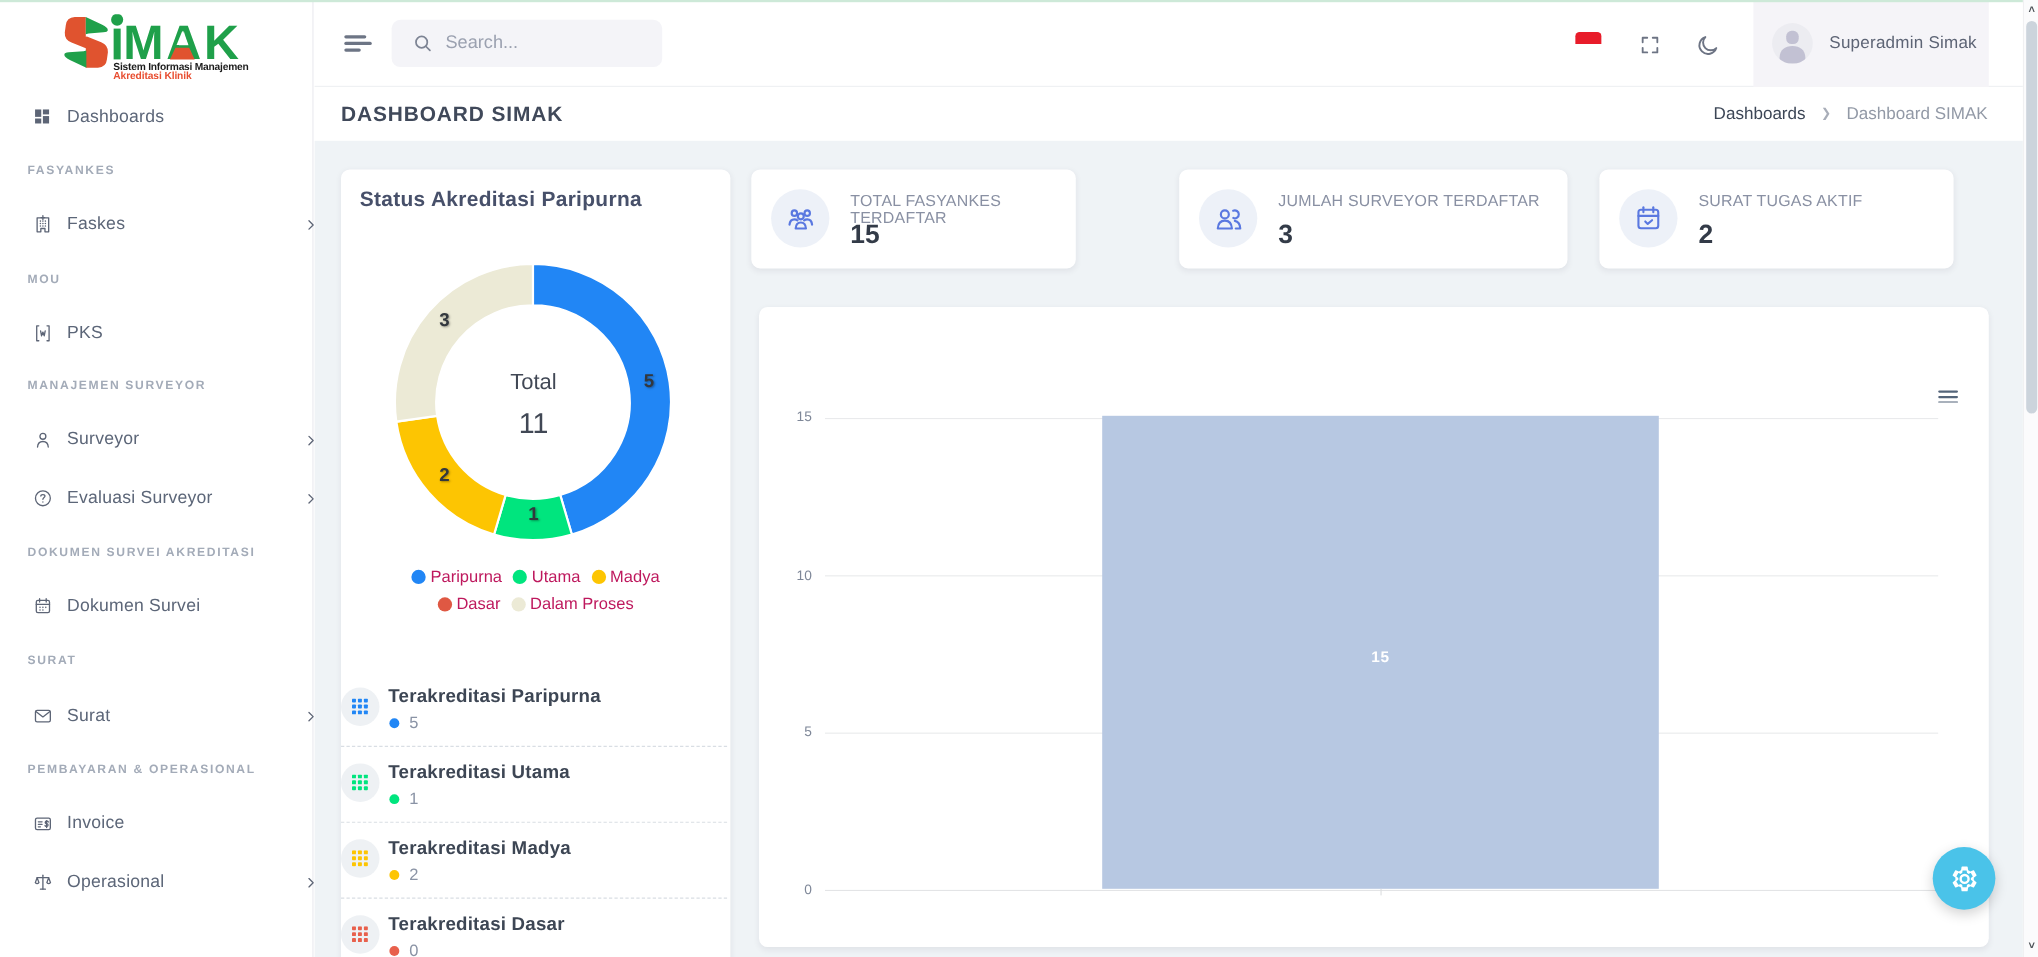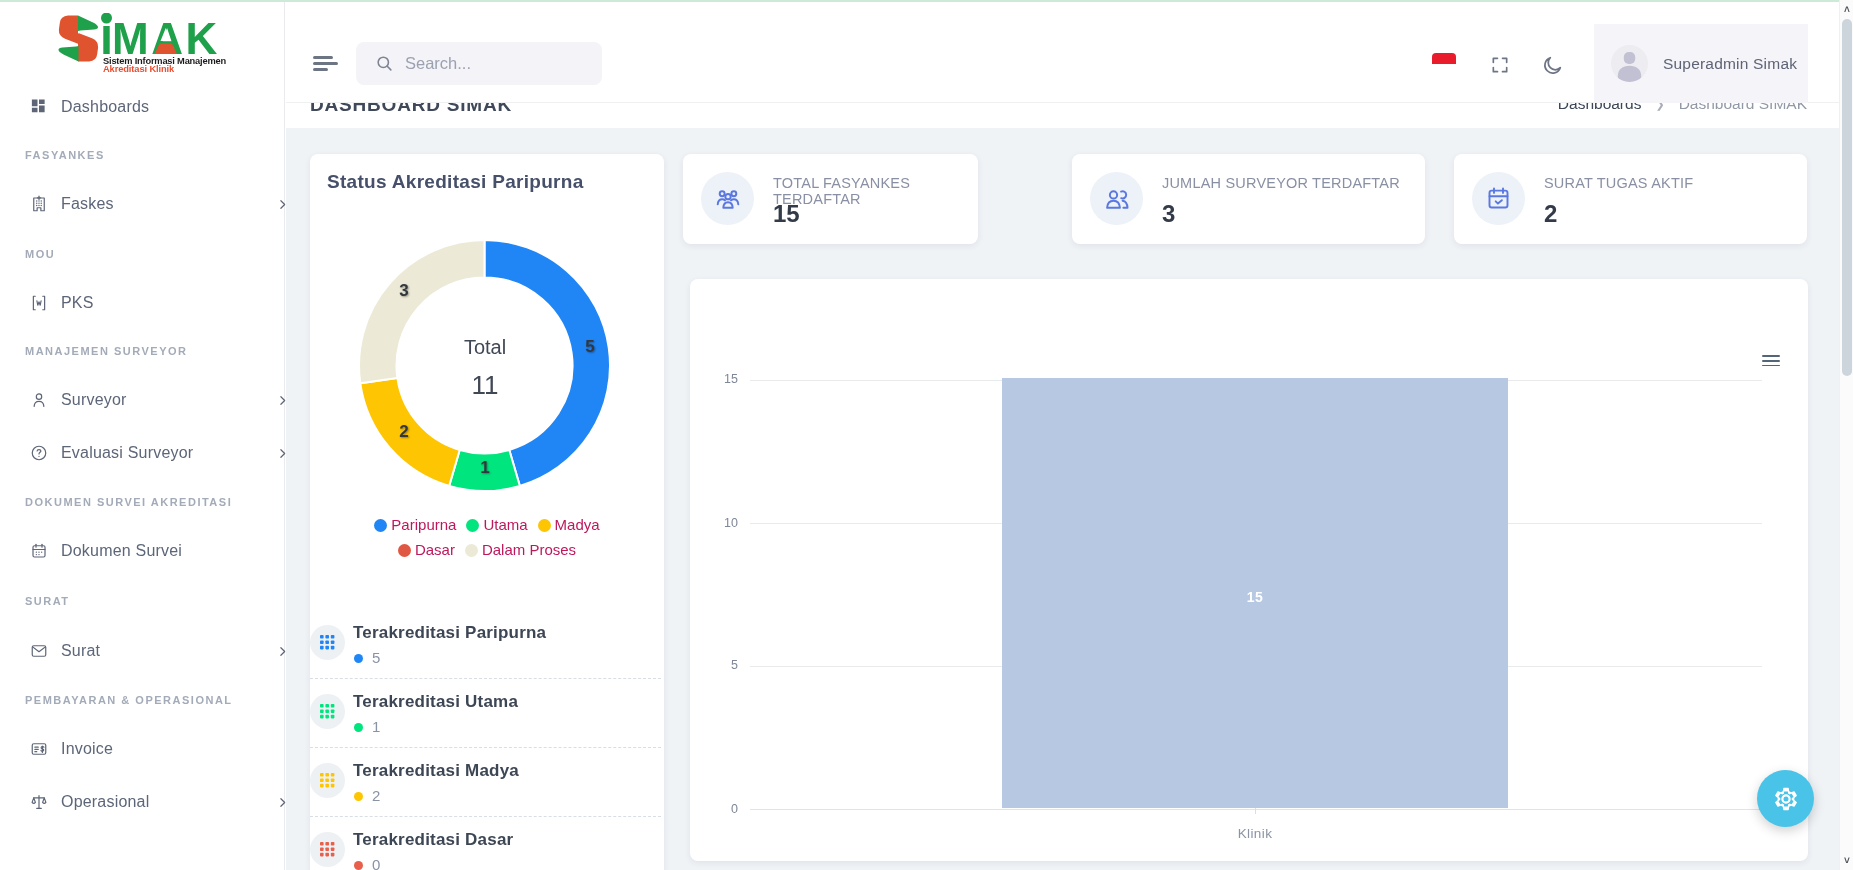--- a/index.html
+++ b/index.html
@@ -9,21 +9,21 @@
 .greenbar { position:absolute; left:0; top:0; width:1853px; height:2px; background:#cde9d8; z-index:50; }
 
 .sidebar { position:absolute; left:0; top:0; width:285px; height:870px; background:#fff; border-right:1px solid #eaeaef; z-index:10; }
 .logo { position:absolute; left:56px; top:10px; }
 .sh { position:absolute; left:25px; font-size:11px; font-weight:bold; letter-spacing:1.5px; color:#a3abb8; }
 .mi { position:absolute; left:30px; width:230px; height:24px; display:flex; align-items:center; color:#5c6678; font-size:16px; }
 .mi svg.ic { width:18px; height:18px; margin-right:13px; flex:none; }
 .mi .lbl { letter-spacing:0.2px; }
 .chev { position:absolute; left:246px; }
 
-.header { position:absolute; left:286px; top:0; width:1553px; height:79px; background:#fff; border-bottom:1px solid #eef0f2; z-index:5;margin-top:24px; }
+.header { position:absolute; left:286px; top:0; width:1553px; height:79px; background:#fff; border-bottom:1px solid #eef0f2; z-index:5; }
 .burger { position:absolute; left:27px; top:32px; width:25px; height:15px; }
 .burger span { display:block; background:#6d7585; border-radius:2px; height:2.5px; }
 .burger span:nth-child(1){ width:20px; margin-bottom:3.5px; }
 .burger span:nth-child(2){ width:25px; margin-bottom:3.5px; }
 .burger span:nth-child(3){ width:15px; }
 .search { position:absolute; left:70px; top:18px; width:246px; height:43px; background:#f4f4f8; border-radius:8px; display:flex; align-items:center; padding-left:19px; color:#9ba1b0; font-size:16.5px; }
 .search svg { margin-right:11px; }
 .flag { position:absolute; left:1146px; top:29px; width:24px; height:17px; border-radius:4px; overflow:hidden; }
 .flag .r { height:11px; background:#e81c2a; }
 .flag .w { height:6px; background:#fff; }
@@ -51,21 +51,21 @@
 .lrow { position:absolute; left:0px; width:354px; }
 .lava { position:absolute; left:0; top:2px; width:35px; height:35px; border-radius:50%; background:#eef1f4; display:flex; align-items:center; justify-content:center; }
 .lt { position:absolute; left:43px; top:0px; font-size:17px; font-weight:bold; color:#3d4654; letter-spacing:0.2px; }
 .ln { position:absolute; left:44px; top:26px; font-size:15px; color:#8a93a5; }
 .ln .d { display:inline-block; width:9px; height:9px; border-radius:50%; margin-right:9px; vertical-align:0px; }
 .dash { position:absolute; left:0px; width:351px; border-top:1px dashed #d9dee4; }
 
 .stat { height:90px; }
 #stat1 { left:397px; top:26px; width:295px; }
 #stat2 { left:786px; top:26px; width:353px; }
-#stat3 { left:1168px; top:26px; width:353px; }
+#stat3 { left:1168px; top:26px; width:322px; }
 .scirc { position:absolute; left:18px; top:18px; width:53px; height:53px; border-radius:50%; background:#edf1f8; display:flex; align-items:center; justify-content:center; }
 .slab { position:absolute; left:90px; top:21px; font-size:14.5px; color:#8990a3; letter-spacing:0.2px; }
 .snum { position:absolute; left:90px; top:46px; font-size:24px; font-weight:bold; color:#333b48; }
 
 #card-chart { left:404px; top:151px; width:1118px; height:582px; }
 #card-chart .cardtitle { position:absolute; left:18px; top:17px; }
 .cmenu { position:absolute; left:1072px; top:76px; width:18px; }
 .cmenu span { display:block; height:1.8px; background:#54657a; margin-bottom:3px; border-radius:1px; }
 .gline { position:absolute; height:1px; background:#e9eaec; left:60px; width:1012px; }
 .ylab { position:absolute; width:40px; text-align:right; font-size:12.5px; color:#7e8798; }
@@ -433,21 +433,20 @@
     <div class="gline" style="top:244px;"></div>
     <div class="gline" style="top:386.5px;"></div>
     <div class="gline" style="top:530px; background:#e3e4e6;"></div>
     <div class="ylab" style="left:8px; top:93px;">15</div>
     <div class="ylab" style="left:8px; top:237px;">10</div>
     <div class="ylab" style="left:8px; top:379px;">5</div>
     <div class="ylab" style="left:8px; top:523px;">0</div>
     <div class="bar"></div>
     <div class="barval">15</div>
     <div class="xtick"></div>
-    <div class="xlab">Klinik</div>
   </div>
 </div>
 <div class="fab">
   <svg width="28" height="28" viewBox="0 0 24 24">
       <path d="M19.14 12.94c.04-.3.06-.61.06-.94 0-.32-.02-.64-.07-.94l2.03-1.58c.18-.14.23-.41.12-.61l-1.92-3.32c-.12-.22-.37-.29-.59-.22l-2.39.96c-.5-.38-1.03-.7-1.62-.94L14.4 2.81c-.04-.24-.24-.41-.48-.41h-3.84c-.24 0-.43.17-.47.41L9.25 5.35c-.59.24-1.13.57-1.62.94L5.24 5.33c-.22-.08-.47 0-.59.22L2.74 8.87c-.12.21-.08.47.12.61l2.03 1.58c-.05.3-.09.63-.09.94s.02.64.07.94l-2.03 1.58c-.18.14-.23.41-.12.61l1.92 3.32c.12.22.37.29.59.22l2.39-.96c.5.38 1.03.7 1.62.94l.36 2.54c.05.24.24.41.48.41h3.84c.24 0 .44-.17.47-.41l.36-2.54c.59-.24 1.13-.56 1.62-.94l2.39.96c.22.08.47 0 .59-.22l1.92-3.32c.12-.22.07-.47-.12-.61l-2.01-1.58zM12 15.6c-1.98 0-3.6-1.62-3.6-3.6s1.62-3.6 3.6-3.6 3.6 1.62 3.6 3.6-1.62 3.6-3.6 3.6z" fill="#fff"></path>
       <path d="M19.14 12.94c.04-.3.06-.61.06-.94 0-.32-.02-.64-.07-.94l2.03-1.58c.18-.14.23-.41.12-.61l-1.92-3.32c-.12-.22-.37-.29-.59-.22l-2.39.96c-.5-.38-1.03-.7-1.62-.94L14.4 2.81c-.04-.24-.24-.41-.48-.41h-3.84c-.24 0-.43.17-.47.41L9.25 5.35c-.59.24-1.13.57-1.62.94L5.24 5.33c-.22-.08-.47 0-.59.22L2.74 8.87c-.12.21-.08.47.12.61l2.03 1.58c-.05.3-.09.63-.09.94s.02.64.07.94l-2.03 1.58c-.18.14-.23.41-.12.61l1.92 3.32c.12.22.37.29.59.22l2.39-.96c.5.38 1.03.7 1.62.94l.36 2.54c.05.24.24.41.48.41h3.84c.24 0 .44-.17.47-.41l.36-2.54c.59-.24 1.13-.56 1.62-.94l2.39.96c.22.08.47 0 .59-.22l1.92-3.32c.12-.22.07-.47-.12-.61l-2.01-1.58zM12 15.6c-1.98 0-3.6-1.62-3.6-3.6s1.62-3.6 3.6-3.6 3.6 1.62 3.6 3.6-1.62 3.6-3.6 3.6z" fill="#4ac3e9" transform="translate(12 12) scale(0.68) translate(-12 -12)"></path>
       <circle cx="12" cy="12" r="3.1" fill="none" stroke="#fff" stroke-width="1.9"></circle>
     </svg>
 </div>
 <div class="sbar">

